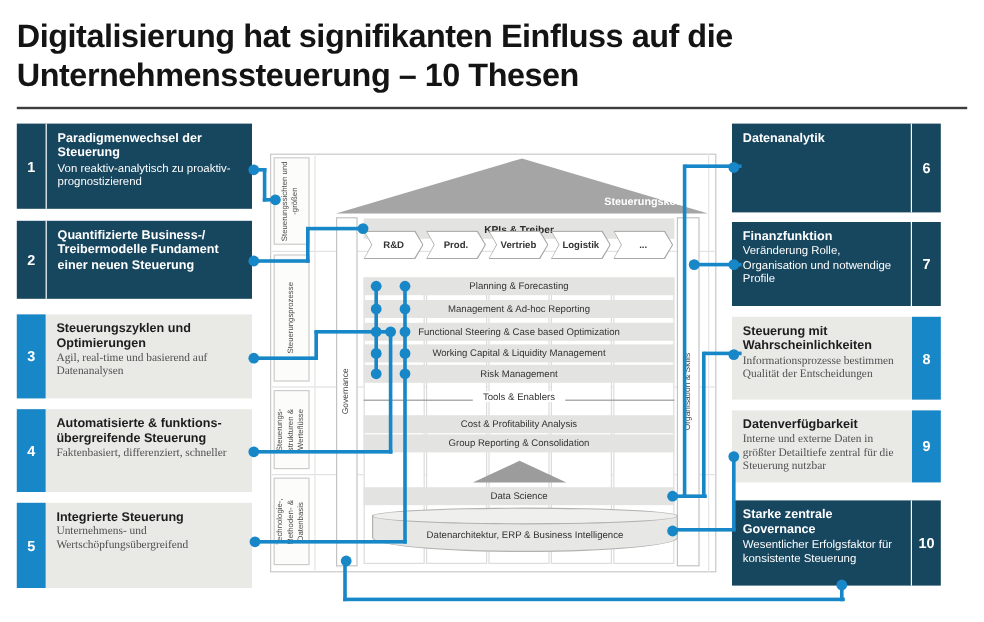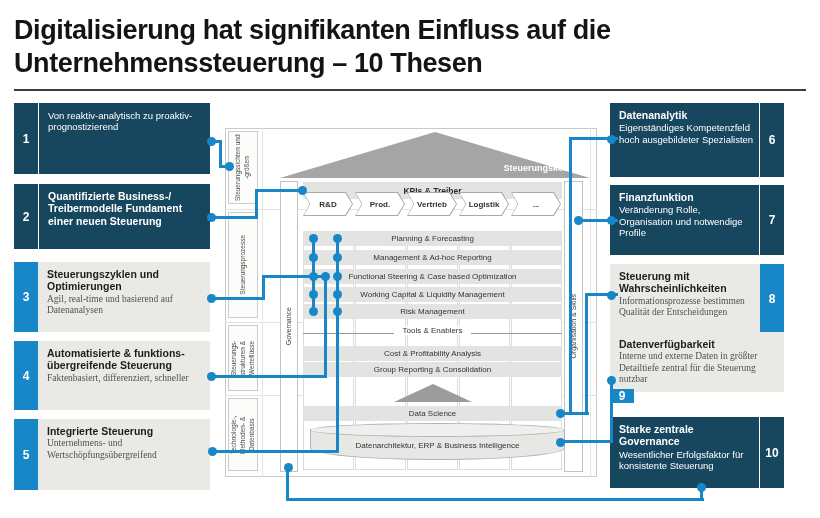--- a/index.html
+++ b/index.html
@@ -74,20 +74,21 @@
 
 <div class="title">
   <span style="display:block">Digitalisierung hat signifikanten Einfluss auf die</span>
   <span style="display:block">Unternehmenssteuerung – 10 Thesen</span>
 </div>
 <div class="title-rule"></div>
 
 <div class="thesis dark" style="left:14px;top:103px;width:196px;height:71px;">
   <div class="numcell numcell-l">1</div>
   <div class="tcontent">
+      <div class="theading">Paradigmenwechsel der Steuerung</div>
   <div class="tbody">Von reaktiv-analytisch zu proaktiv-prognostizierend</div>
     </div>
 </div>
 <div class="thesis dark" style="left:14px;top:184px;width:196px;height:65px;">
   <div class="numcell numcell-l">2</div>
   <div class="tcontent">
       <div class="theading">Quantifizierte Business-/ Treibermodelle Fundament einer neuen Steuerung</div>
   <div class="tbody"></div>
     </div>
 </div>
@@ -109,39 +110,38 @@
   <div class="numcell numcell-l">5</div>
   <div class="tcontent">
       <div class="theading">Integrierte Steuerung</div>
   <div class="tbody">Unternehmens- und Wertschöpfungsübergreifend</div>
     </div>
 </div>
 
 <div class="thesis dark" style="left:610px;top:103px;width:174px;height:74px;">
   <div class="tcontent">
       <div class="theading">Datenanalytik</div>
-  <div class="tbody">Eigenständiges Kompetenzfeld hoch ausgebildeter Spezialisten</div>
     </div>
   <div class="numcell numcell-r">6</div>
 </div>
 <div class="thesis dark" style="left:610px;top:185px;width:174px;height:70px;">
   <div class="tcontent">
       <div class="theading">Finanzfunktion</div>
   <div class="tbody">Veränderung Rolle, Organisation und notwendige Profile</div>
     </div>
   <div class="numcell numcell-r">7</div>
 </div>
 <div class="thesis light" style="left:610px;top:264px;width:174px;height:69px;">
   <div class="tcontent">
       <div class="theading">Steuerung mit Wahrscheinlichkeiten</div>
   <div class="tbody">Informationsprozesse bestimmen Qualität der Entscheidungen</div>
     </div>
   <div class="numcell numcell-r">8</div>
 </div>
-<div class="thesis light" style="left:610px;top:332px;width:174px;height:60px;flex-direction:column;">
+<div class="thesis light" style="left:610px;top:342px;width:174px;height:60px;">
   <div class="tcontent">
       <div class="theading">Datenverfügbarkeit</div>
   <div class="tbody">Interne und externe Daten in größter Detailtiefe zentral für die Steuerung nutzbar</div>
     </div>
   <div class="numcell numcell-r">9</div>
 </div>
 <div class="thesis dark" style="left:610px;top:417px;width:174px;height:71px;">
   <div class="tcontent">
       <div class="theading">Starke zentrale Governance</div>
   <div class="tbody">Wesentlicher Erfolgsfaktor für konsistente Steuerung</div>

